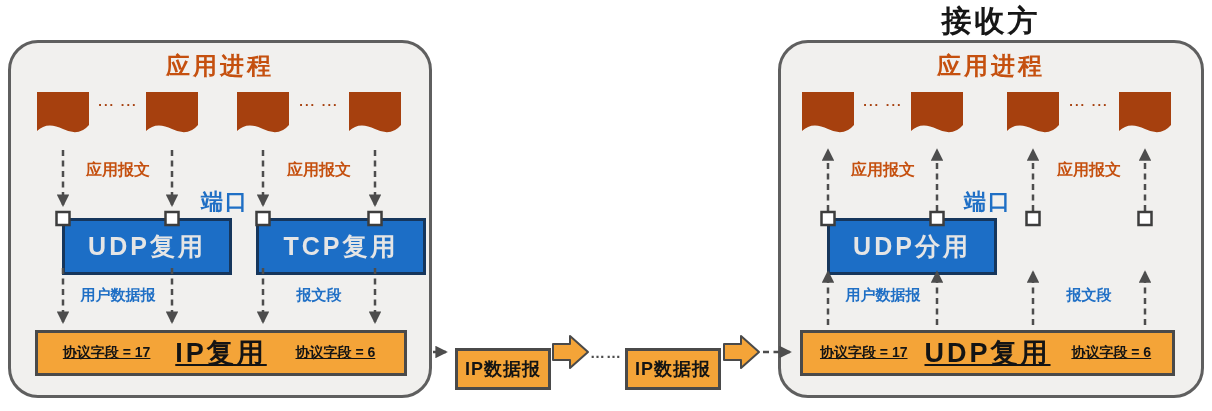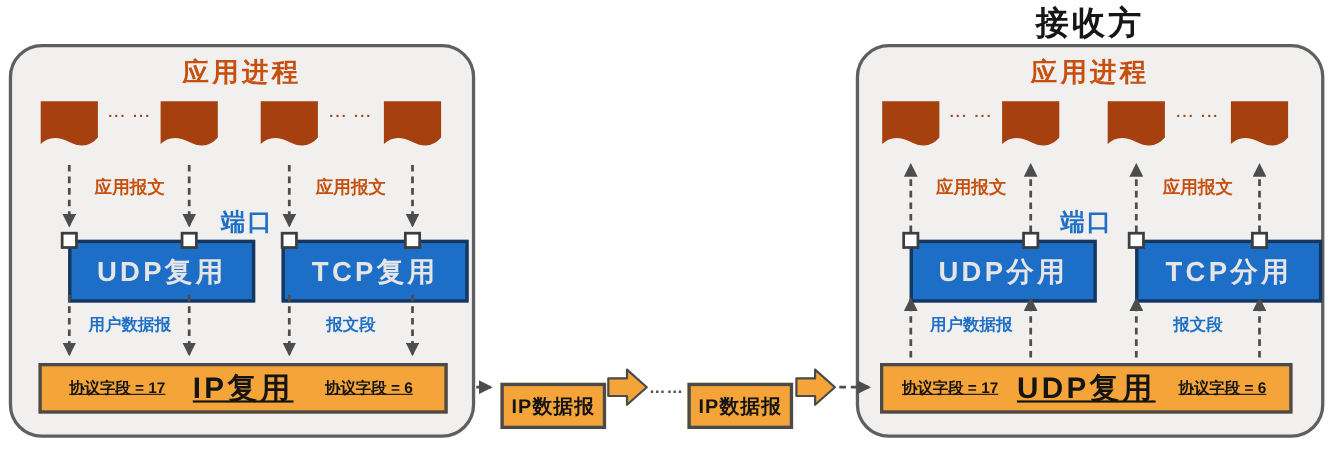--- a/index.html
+++ b/index.html
@@ -67,21 +67,20 @@
   <div class="lbl msg" style="left:319px; top:160px;">应用报文</div>
   <div class="lbl msg" style="left:883px; top:160px;">应用报文</div>
   <div class="lbl msg" style="left:1089px; top:160px;">应用报文</div>
 
   <div class="lbl blue-lbl port" style="left:225px; top:187px;">端口</div>
   <div class="lbl blue-lbl port" style="left:988px; top:187px;">端口</div>
 
   <div class="proto-box" style="left:35px;">UDP复用</div>
   <div class="proto-box" style="left:229px;">TCP复用</div>
   <div class="proto-box" style="left:800px;">UDP分用</div>
-  <div class="proto-box" style="left:1005px;">TCP分用</div>
 
   <div class="lbl blue-lbl small-blue" style="left:118px; top:286px;">用户数据报</div>
   <div class="lbl blue-lbl small-blue" style="left:319px; top:286px;">报文段</div>
   <div class="lbl blue-lbl small-blue" style="left:883px; top:286px;">用户数据报</div>
   <div class="lbl blue-lbl small-blue" style="left:1089px; top:286px;">报文段</div>
 
   <div class="ip-box" style="left:35px; width:372px;">
     <span class="side">协议字段 = 17</span>
     <span class="main">IP复用</span>
     <span class="side">协议字段 = 6</span>

